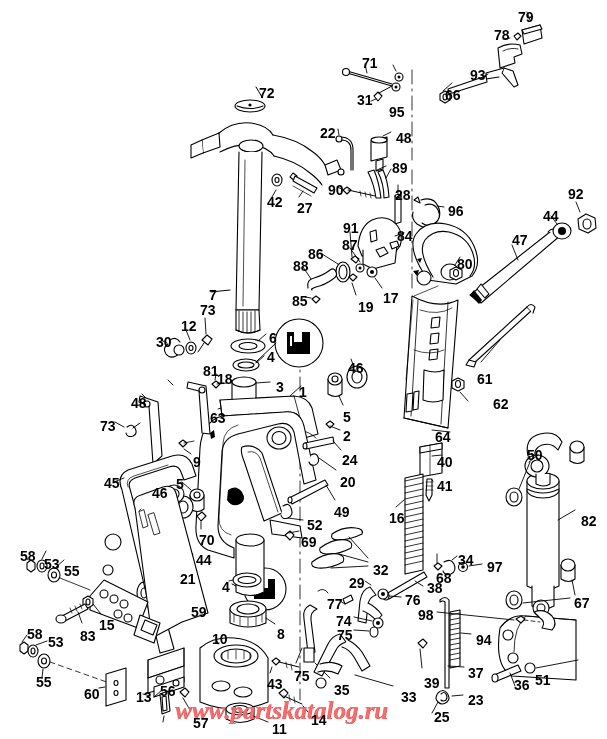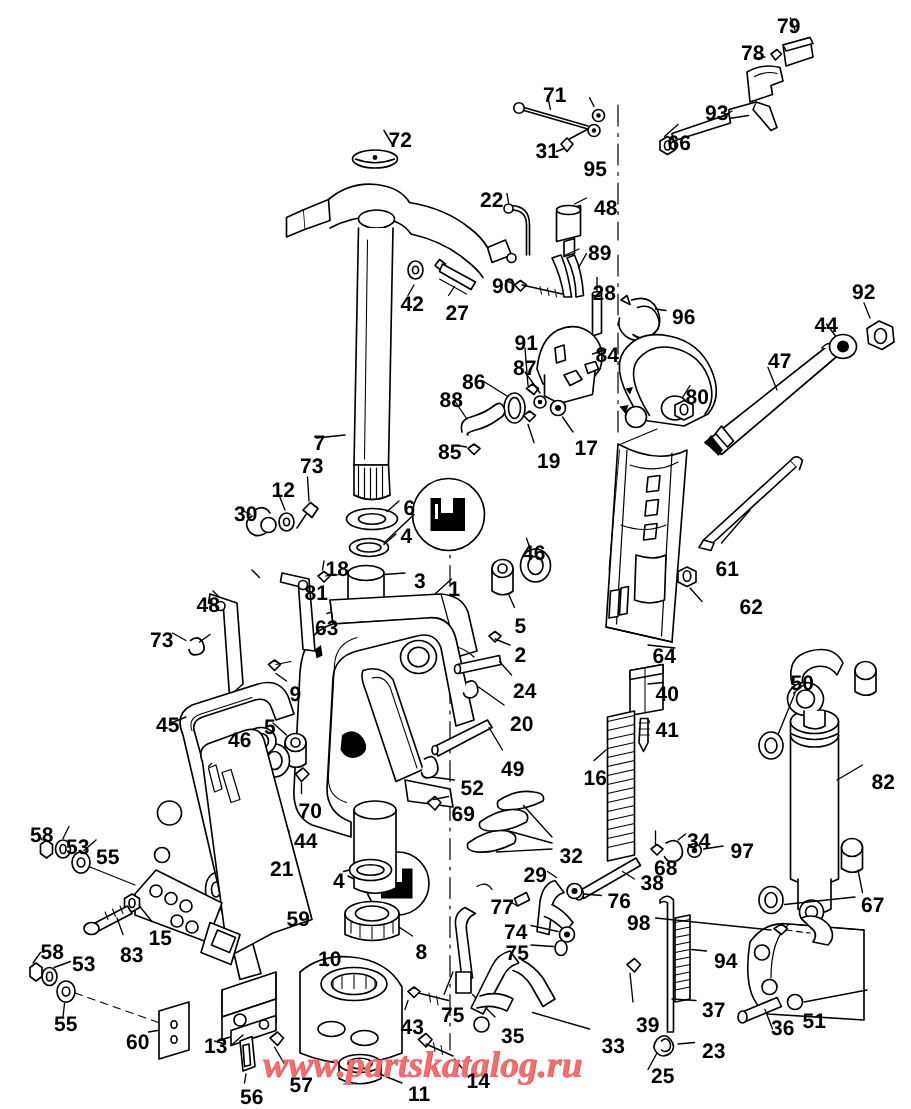--- a/index.html
+++ b/index.html
@@ -772,21 +772,21 @@
       <div class="num" style="left: 512px; top: 233px;">47</div>
       <div class="num" style="left: 396px; top: 131px;">48</div>
       <div class="num" style="left: 334px; top: 505px;">49</div>
       <div class="num" style="left: 527px; top: 448px;">50</div>
       <div class="num" style="left: 535px; top: 673px;">51</div>
       <div class="num" style="left: 307px; top: 518px;">52</div>
       <div class="num" style="left: 44px; top: 557px;">53</div>
       <div class="num" style="left: 48px; top: 635px;">53</div>
       <div class="num" style="left: 64px; top: 564px;">55</div>
       <div class="num" style="left: 36px; top: 675px;">55</div>
-      <div class="num" style="left: 160px; top: 724px;">56</div>
+      <div class="num" style="left: 160px; top: 684px;">56</div>
       <div class="num" style="left: 193px; top: 716px;">57</div>
       <div class="num" style="left: 20px; top: 549px;">58</div>
       <div class="num" style="left: 27px; top: 627px;">58</div>
       <div class="num" style="left: 191px; top: 605px;">59</div>
       <div class="num" style="left: 84px; top: 687px;">60</div>
       <div class="num" style="left: 477px; top: 372px;">61</div>
       <div class="num" style="left: 469px; top: 397px; margin-left: 24px;">62</div>
       <div class="num" style="left: 210px; top: 411px;">63</div>
       <div class="num" style="left: 435px; top: 430px;">64</div>
       <div class="num" style="left: 131px; top: 396px;">48</div>
@@ -800,21 +800,21 @@
       <div class="num" style="left: 200px; top: 303px;">73</div>
       <div class="num" style="left: 100px; top: 419px;">73</div>
       <div class="num" style="left: 336px; top: 614px;">74</div>
       <div class="num" style="left: 337px; top: 628px;">75</div>
       <div class="num" style="left: 294px; top: 669px;">75</div>
       <div class="num" style="left: 405px; top: 593px;">76</div>
       <div class="num" style="left: 327px; top: 597px;">77</div>
       <div class="num" style="left: 494px; top: 28px;">78</div>
       <div class="num" style="left: 518px; top: 10px;">79</div>
       <div class="num" style="left: 457px; top: 257px;">80</div>
-      <div class="num" style="left: 155px; top: 388px; padding-left: 48px;">81</div>
+      <div class="num" style="left: 155px; top: 364px; padding-left: 48px;">81</div>
       <div class="num" style="left: 581px; top: 514px;">82</div>
       <div class="num" style="left: 80px; top: 629px;">83</div>
       <div class="num" style="left: 397px; top: 229px;">84</div>
       <div class="num" style="left: 292px; top: 294px;">85</div>
       <div class="num" style="left: 308px; top: 247px;">86</div>
       <div class="num" style="left: 342px; top: 238px;">87</div>
       <div class="num" style="left: 293px; top: 259px;">88</div>
       <div class="num" style="left: 392px; top: 161px;">89</div>
       <div class="num" style="left: 328px; top: 183px;">90</div>
       <div class="num" style="left: 343px; top: 221px;">91</div>

